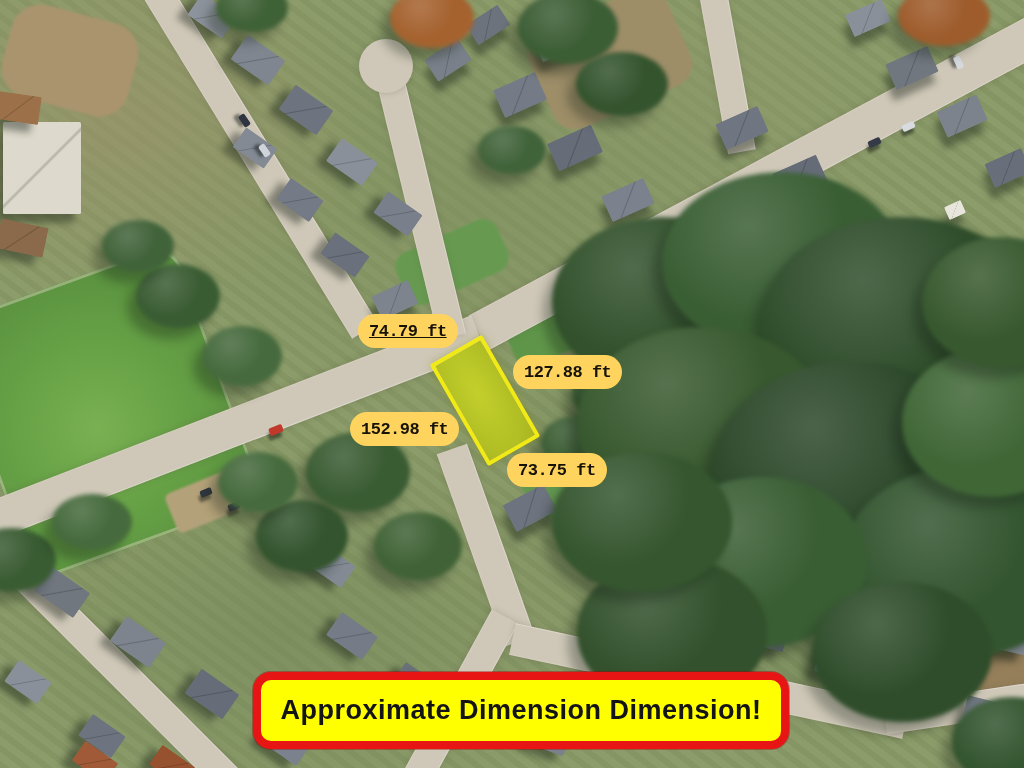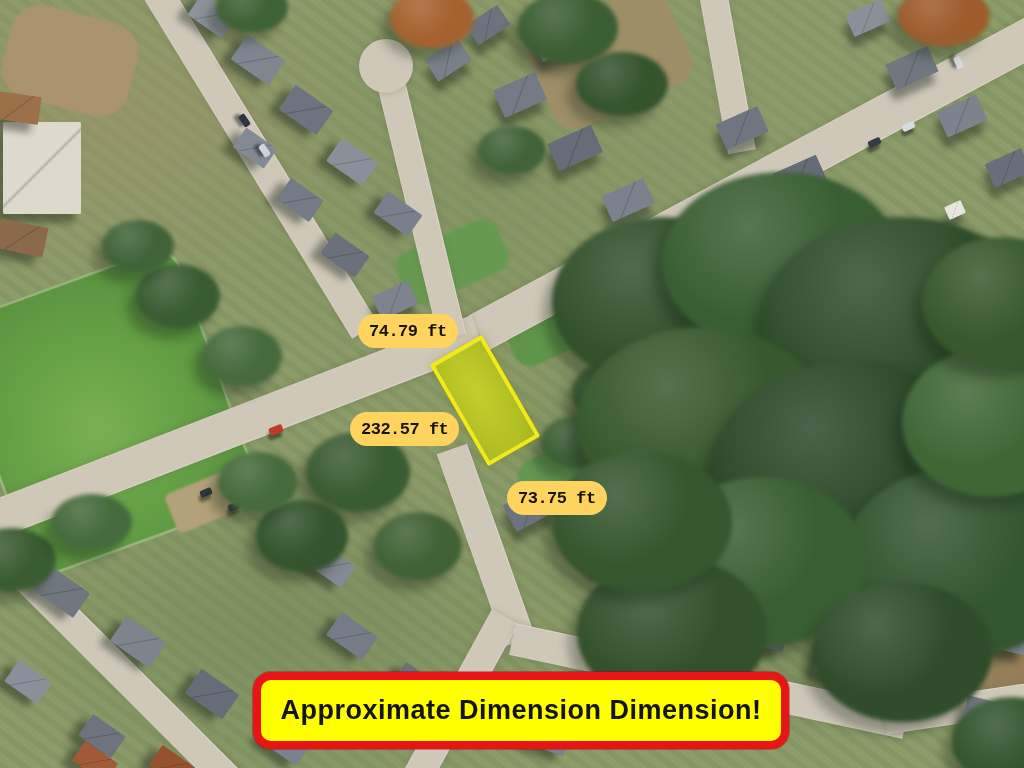--- a/index.html
+++ b/index.html
@@ -168,20 +168,21 @@
       <div class="abs tree" style="left: 577px; top: 557px; width: 190px; height: 150px; background: radial-gradient(circle at 36% 30%, rgba(255, 255, 255, 0.15), rgba(0, 0, 0, 0) 48%), rgb(50, 81, 44);"></div>
       <div class="abs tree" style="left: 902px; top: 347px; width: 180px; height: 150px; background: radial-gradient(circle at 36% 30%, rgba(255, 255, 255, 0.15), rgba(0, 0, 0, 0) 48%), rgb(64, 102, 54);"></div>
       <div class="abs tree" style="left: 812px; top: 582px; width: 180px; height: 140px; background: radial-gradient(circle at 36% 30%, rgba(255, 255, 255, 0.15), rgba(0, 0, 0, 0) 48%), rgb(47, 77, 43);"></div>
       <div class="abs tree" style="left: 552px; top: 452px; width: 180px; height: 140px; background: radial-gradient(circle at 36% 30%, rgba(255, 255, 255, 0.15), rgba(0, 0, 0, 0) 48%), rgb(53, 86, 47);"></div>
       <div class="abs tree" style="left: 922px; top: 237px; width: 160px; height: 130px; background: radial-gradient(circle at 36% 30%, rgba(255, 255, 255, 0.15), rgba(0, 0, 0, 0) 48%), rgb(56, 89, 47);"></div>
       <div class="abs tree" style="left: 952px; top: 697px; width: 120px; height: 90px; background: radial-gradient(circle at 36% 30%, rgba(255, 255, 255, 0.15), rgba(0, 0, 0, 0) 48%), rgb(51, 85, 47);"></div>
     </div>
 
   <div class="abs parcel" style="border-color: rgb(242, 234, 22);"></div>
 
-  <div class="abs dim-pill" style="left: 358px; top: 314px; background: rgb(255, 212, 94); color: rgb(22, 18, 8);">74.79 ft</div>
-  <div class="abs dim-pill" style="left: 350px; top: 412px; background: rgb(255, 212, 94); color: rgb(22, 18, 8);">232.57 ft</div>
-  <div class="abs dim-pill" style="left: 507px; top: 453px; background: rgb(255, 212, 94); color: rgb(22, 18, 8); margin-top: 28px;">73.75 ft</div>
+  <div class="abs dim-pill" style="left: 358px; top: 314px; background: rgb(255, 212, 94); color: rgb(22, 18, 8); text-decoration: underline;">74.79 ft</div>
+  <div class="abs dim-pill" style="left: 513px; top: 355px; background: rgb(255, 212, 94); color: rgb(22, 18, 8);">127.88 ft</div>
+  <div class="abs dim-pill" style="left: 350px; top: 412px; background: rgb(255, 212, 94); color: rgb(22, 18, 8);">152.98 ft</div>
+  <div class="abs dim-pill" style="left: 507px; top: 453px; background: rgb(255, 212, 94); color: rgb(22, 18, 8);">73.75 ft</div>
 
   <div class="abs banner" style="background: rgb(255, 255, 0); border-color: rgb(232, 21, 21); color: rgb(20, 20, 20);">
     <span>Approximate Dimension Dimension!</span>
   </div>
 </div>
 
 </body></html>

